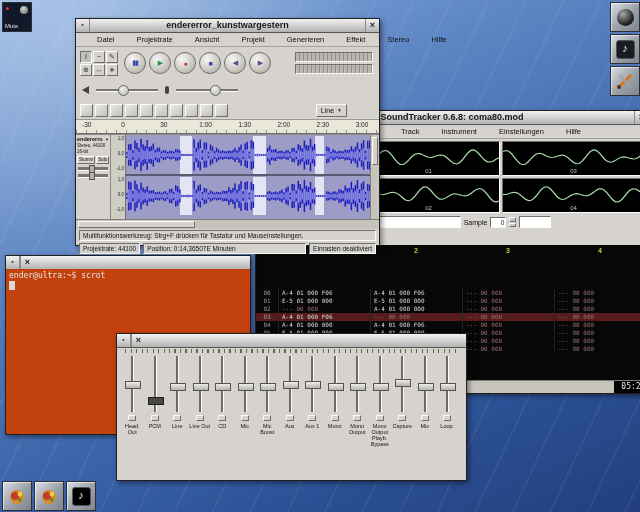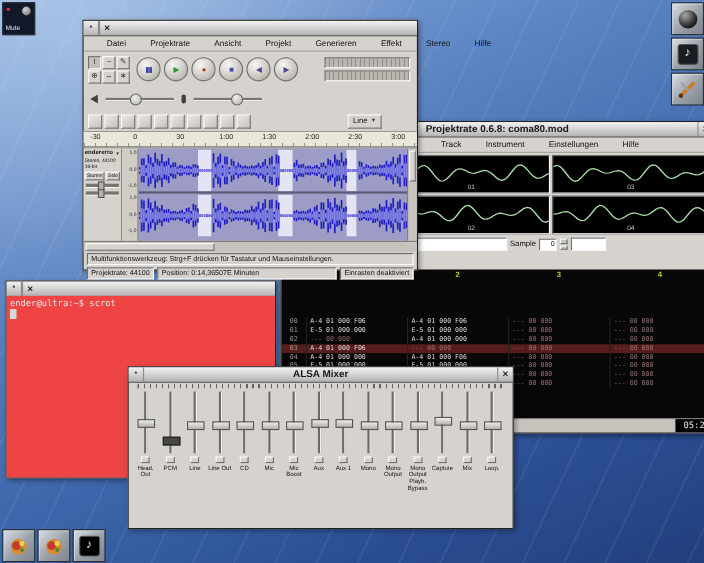--- a/index.html
+++ b/index.html
@@ -97,21 +97,21 @@
   .st-row .rn{width:22px;color:#9a9a9a;text-align:center;}
   .st-cell{width:92px;color:#dedede;white-space:nowrap;overflow:hidden;border-left:1px solid #242424;padding-left:3px;box-sizing:border-box;}
   .st-cell.dim{color:#9c7272;}
   .st-bottom{display:flex;height:12px;background:#c6c4bd;border-top:1px solid #7d7b73;}
   .st-hscroll{flex:1;position:relative;}
   .st-hthumb{position:absolute;left:2px;top:1px;bottom:1px;width:30%;}
   .st-time{width:34px;background:#000;color:#eaeaea;font:8px/12px "DejaVu Sans Mono",monospace;text-align:center;}
 
   
   .terminal{left:5px;top:255px;width:244px;height:178px;z-index:3;}
-  .term-body{position:absolute;left:0;right:0;top:13px;bottom:0;background:#ef4444;padding:2px 3px;
+  .term-body{position:absolute;left:0;right:0;top:13px;bottom:0;background:#c2410c;padding:2px 3px;
     font:8px/10px "DejaVu Sans Mono",monospace;color:#e6e6e6;}
   .cursor{display:inline-block;width:6px;height:9px;background:#d8d8d8;vertical-align:middle;}
 
   
   .mixer{left:116px;top:333px;width:349px;height:146px;z-index:4;}
   .mx-top{display:flex;align-items:center;font-size:7.5px;height:15px;padding:1px 6px 0 6px;}
   .mx-logo{margin-left:auto;width:15px;height:15px;border-radius:50%;background:radial-gradient(circle at 35% 30%,#cfd6df,#5a6573 70%,#2c333d);border:1px solid #333;}
   .mx-ticks{height:4px;margin:1px 8px;background:repeating-linear-gradient(90deg,#66645c 0 1px,transparent 1px 5.5px);}
   .mx-sliders{display:flex;padding:0 4px;}
   .mx-ch{width:22.5px;display:flex;flex-direction:column;align-items:center;}
@@ -136,21 +136,21 @@
   .gmix .lbl{position:absolute;left:2px;bottom:2px;font-size:6px;color:#dfe3ea;}
 </style>
 </head>
 <body>
 
 <div class="screen">
 
   <div class="win soundtracker">
     <div class="tbar">
       <span class="tb-icon">▪</span>
-      <span class="tb-title">Projektrate 0.6.8: coma80.mod</span>
+      <span class="tb-title">SoundTracker 0.6.8: coma80.mod</span>
       <span class="tb-close">×</span>
     </div>
     <div class="menubar" id="st-menubar">
       <span class="st-menu-spacer"></span>
     <div class="menu-item">Track</div>
         <div class="menu-item">Instrument</div>
         <div class="menu-item">Einstellungen</div>
         <div class="menu-item">Hilfe</div>
       </div>
     <div class="st-panel">
@@ -313,20 +313,21 @@
       <div class="st-hscroll">
           <div class="st-hthumb bev"></div>
         </div>
       <div class="st-time">05:2</div>
     </div>
   </div>
 
   <div class="win audacity">
     <div class="tbar">
       <span class="tb-icon">▪</span>
+      <span class="tb-title">endererror_kunstwargestern</span>
       <span class="tb-close">×</span>
     </div>
     <div class="menubar" id="aud-menubar">
         <div class="menu-item">Datei</div>
         <div class="menu-item">Projektrate</div>
         <div class="menu-item">Ansicht</div>
         <div class="menu-item">Projekt</div>
         <div class="menu-item">Generieren</div>
         <div class="menu-item">Effekt</div>
         <div class="menu-item">Stereo</div>
@@ -940,21 +941,20 @@
     </div>
     <div class="term-body">
       <div>ender@ultra:~$ scrot</div>
       <div><span class="cursor"></span></div>
     </div>
   </div>
 
   <div class="win mixer">
     <div class="tbar">
       <span class="tb-icon">▪</span>
-      <span class="tb-title">ALSA Mixer</span>
       <span class="tb-close">×</span>
     </div>
     <div class="mx-ticks"></div>
     <div class="mx-sliders" id="mx-sliders">
         <div class="mx-ch">
           <div class="mx-slider">
             <div class="mx-handle" style="top: 26.96px;"></div>
           </div>
           <div class="mx-dot bev"></div>
           <div class="mx-label">Head. Out</div>

